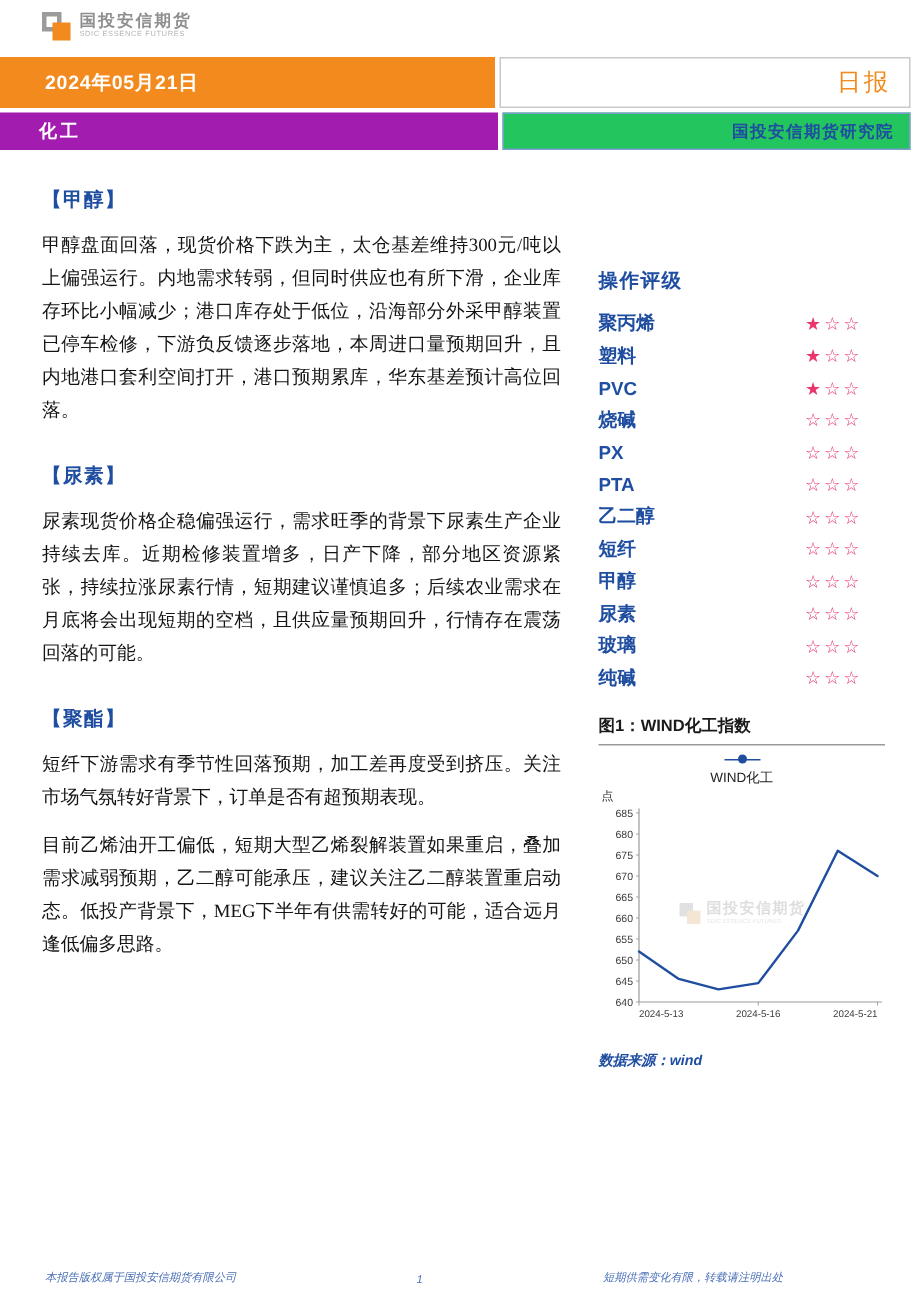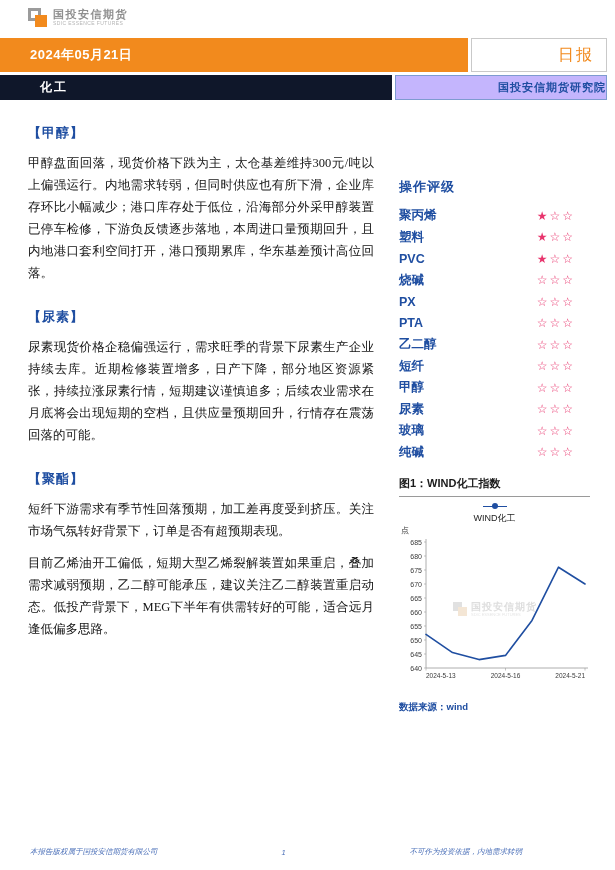--- a/index.html
+++ b/index.html
@@ -13,30 +13,30 @@
 
   
   .logo { position: absolute; top: 7px; left: 27px; display: flex; align-items: center; gap: 5px; }
   .logo-icon { width: 21px; height: 21px; flex: 0 0 auto; }
   .logo-cn { font-size: 11px; font-weight: bold; color: #8f8f8f; letter-spacing: 1.5px; line-height: 12px; }
   .logo-en { font-size: 5px; color: #b5b5b5; letter-spacing: 0.4px; line-height: 7px; }
 
   
   .row { position: absolute; left: 0; width: 615px; display: flex; }
   .row-date { top: 38px; height: 34px; }
-  .date-bar { width: 468px; background: #F28A1D; color: #ffffff; font-weight: bold; font-size: 13px;
+  .date-bar { width: 330px; background: #F28A1D; color: #ffffff; font-weight: bold; font-size: 13px;
               display: flex; align-items: center; padding-left: 30px; letter-spacing: 0.5px; }
   .type-box { flex: 1; margin-left: 3px; margin-right: 8px; border: 1px solid #c9c9c9; background: #ffffff;
               display: flex; align-items: center; justify-content: flex-end; padding-right: 12px;
               color: #F28A1D; font-weight: normal; font-size: 16px; letter-spacing: 2px; }
   .row-section { top: 75px; height: 25px; }
-  .section-bar { width: 392px; background: #0f172a; color: #ffffff; font-weight: bold; font-size: 12px;
-                 display: flex; align-items: center; padding-left: 40px; letter-spacing: 2px; }
-  .institute-box { flex: 1; margin-left: 3px; margin-right: 8px; border: 1px solid #7e9bd0; background: #c4b5fd;
-                   display: flex; align-items: center; justify-content: flex-end; 
+  .section-bar { width: 332px; background: #a21caf; color: #ffffff; font-weight: bold; font-size: 12px;
+                 display: flex; align-items: center; padding-left: 26px; letter-spacing: 2px; }
+  .institute-box { flex: 1; margin-left: 3px; margin-right: 8px; border: 1px solid #7e9bd0; background: #22c55e;
+                   display: flex; align-items: center; justify-content: flex-end; padding-right: 10px;
                    color: #1F4EA1; font-size: 11px; font-weight: bold; letter-spacing: 1px; }
 
   
   .articles { position: absolute; top: 124px; left: 28px; width: 346px; }
   .article-title { color: #1F4EA1; font-size: 13px; font-weight: bold; margin: 24px 0 10px; letter-spacing: 1px; font-family: Liberation Serif, serif; }
   .article-title:first-child { margin-top: 0; }
   .article-para { font-family: "Liberation Serif", "DejaVu Serif", serif; font-size: 12.5px; line-height: 22px;
                   color: #141414; text-align: justify; margin: 0 0 10px; }
 
   
@@ -54,21 +54,21 @@
   .legend-marker::after { content: ""; position: absolute; left: 9px; top: -4px; width: 6px; height: 6px;
                           border-radius: 50%; background: #1F4EA1; }
   .legend-label { font-size: 9px; color: #222222; }
   .ylabel { font-size: 8px; color: #333333; margin: 4px 0 0 2px; height: 10px; }
   .chart-svg { display: block; }
   .watermark { position: absolute; left: 50%; top: 57%; transform: translate(-50%, -50%);
                display: flex; align-items: center; gap: 4px; opacity: 0.55; pointer-events: none; }
   .wm-icon { width: 15px; height: 15px; }
   .wm-cn { font-size: 10px; font-weight: bold; color: #c4c4c4; letter-spacing: 1px; line-height: 11px; white-space: nowrap; }
   .wm-en { font-size: 4px; color: #cfcfcf; line-height: 6px; white-space: nowrap; }
-  .source { margin-top: 16px; font-size: 9.5px; font-weight: bold; color: #1F4EA1; }
+  .source { margin-top: 16px; font-size: 9.5px; font-style: italic; font-weight: bold; color: #1F4EA1; }
 
   
   .footer { position: absolute; bottom: 13px; left: 0; width: 552px; padding: 0 30px;
             display: flex; align-items: center; justify-content: space-between;
             font-size: 7.5px; font-style: italic; color: #4a6fb8; }
 </style>
 </head>
 <body>
 
 <div class="page">
@@ -218,16 +218,16 @@
           </div>
         </div>
       </div>
       <div class="source">数据来源：wind</div>
     </div>
   </div>
 
   <div class="footer">
     <span>本报告版权属于国投安信期货有限公司</span>
     <span>1</span>
-    <span>不可作为投资依据，内地需求转弱</span>
+    <span>短期供需变化有限，转载请注明出处</span>
   </div>
 
 </div>
 
 </body></html>

